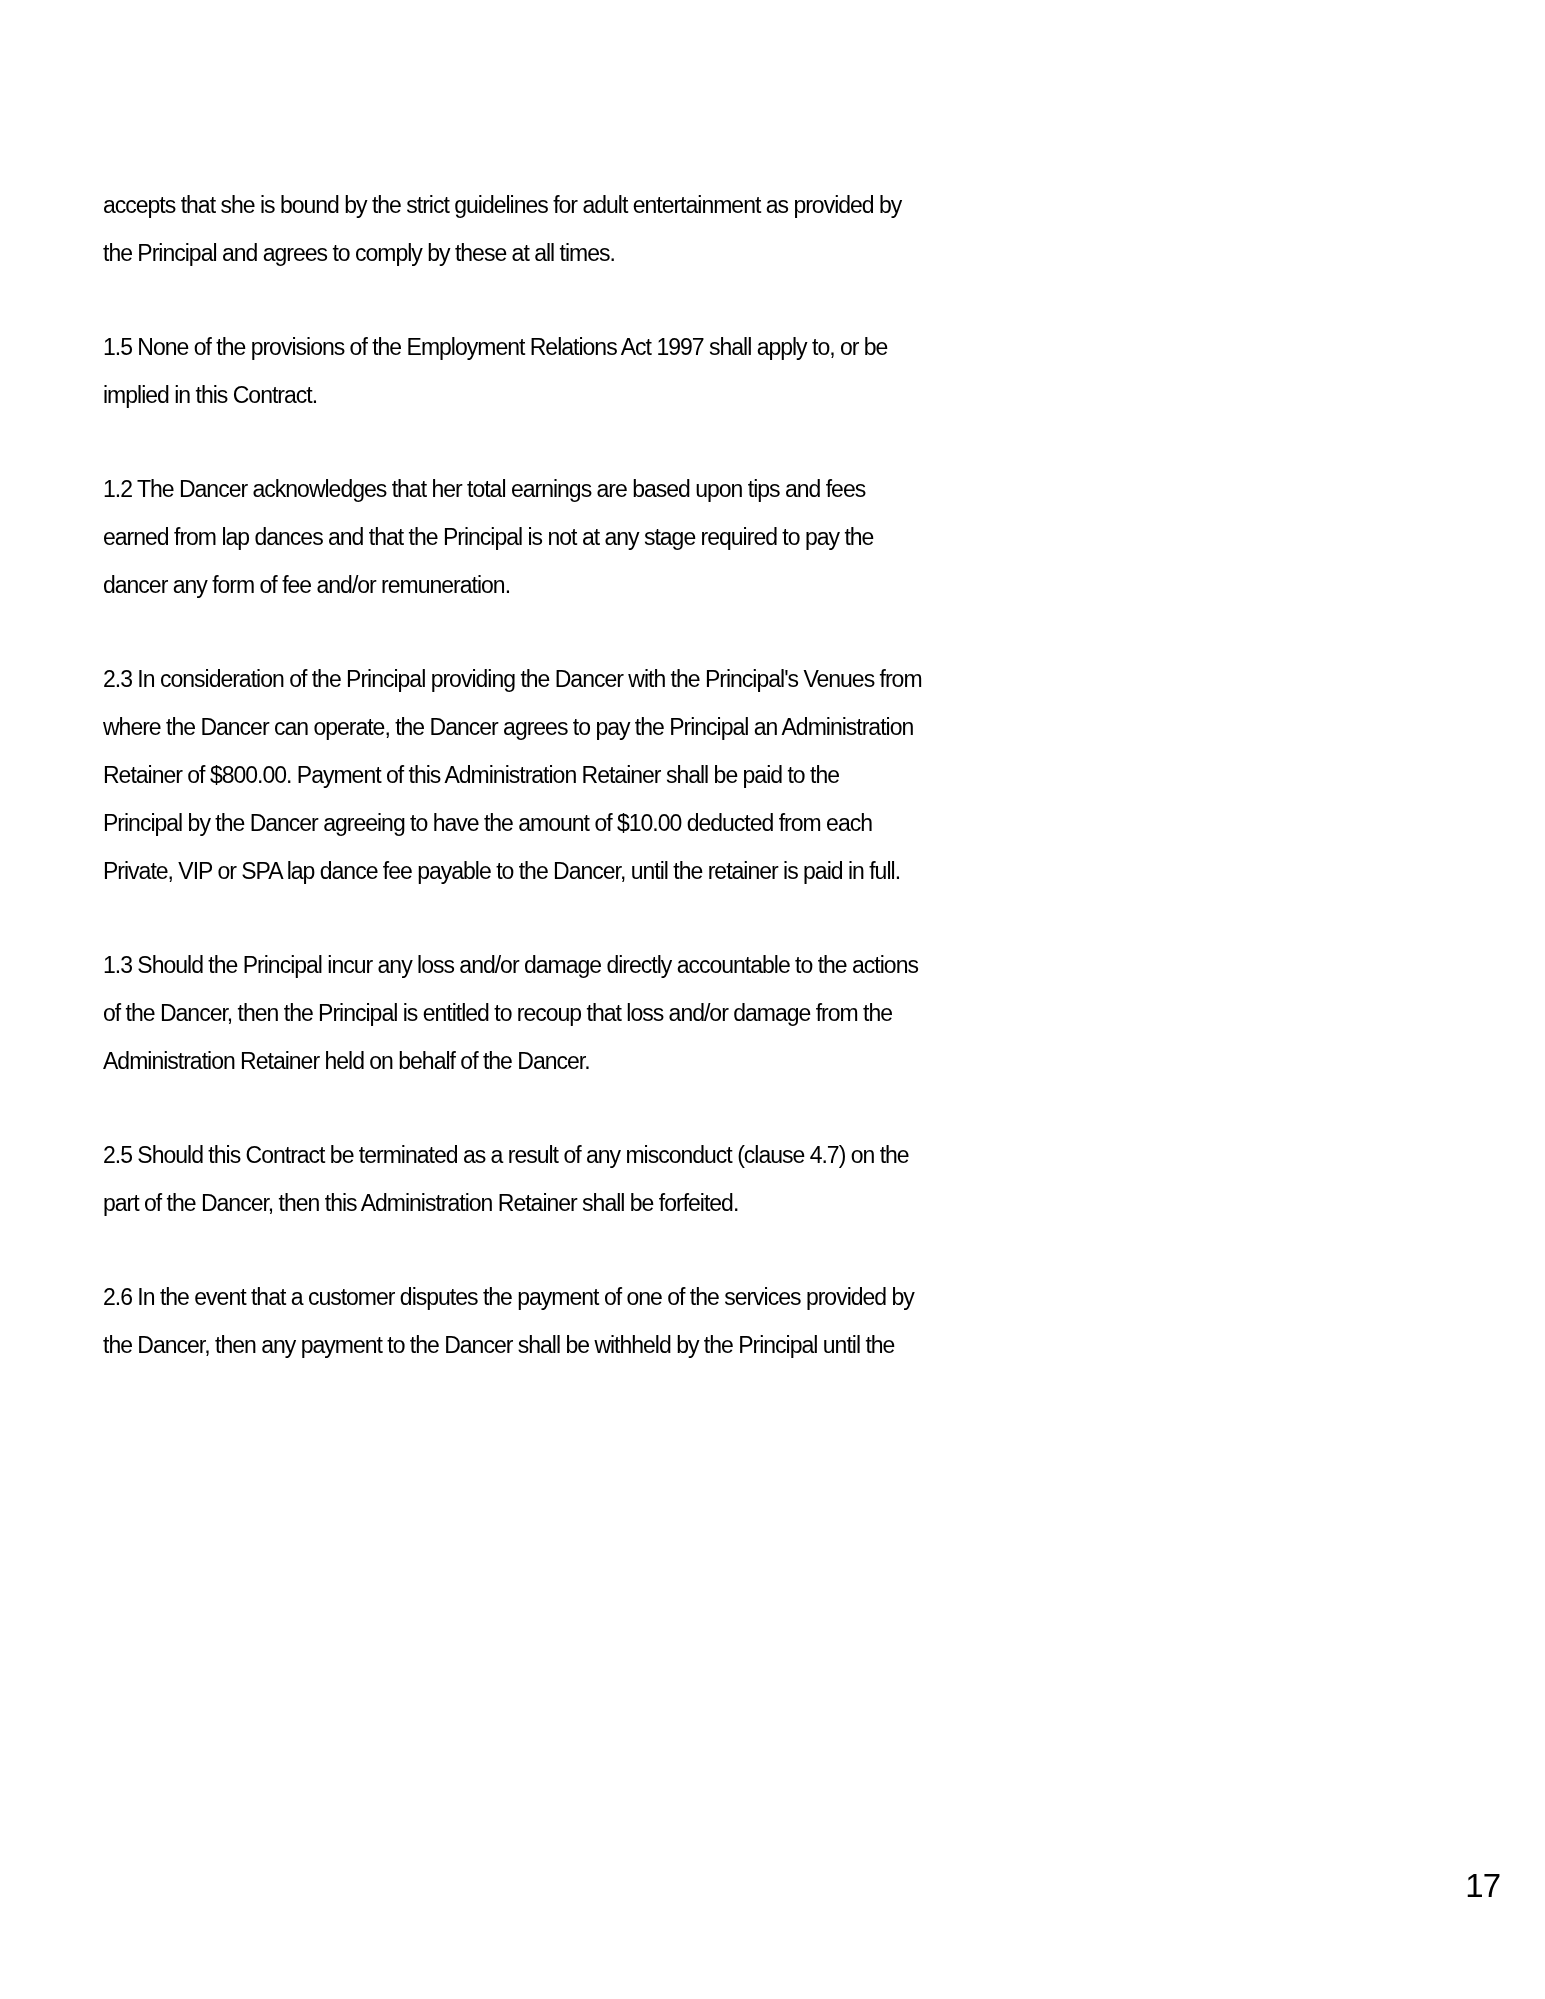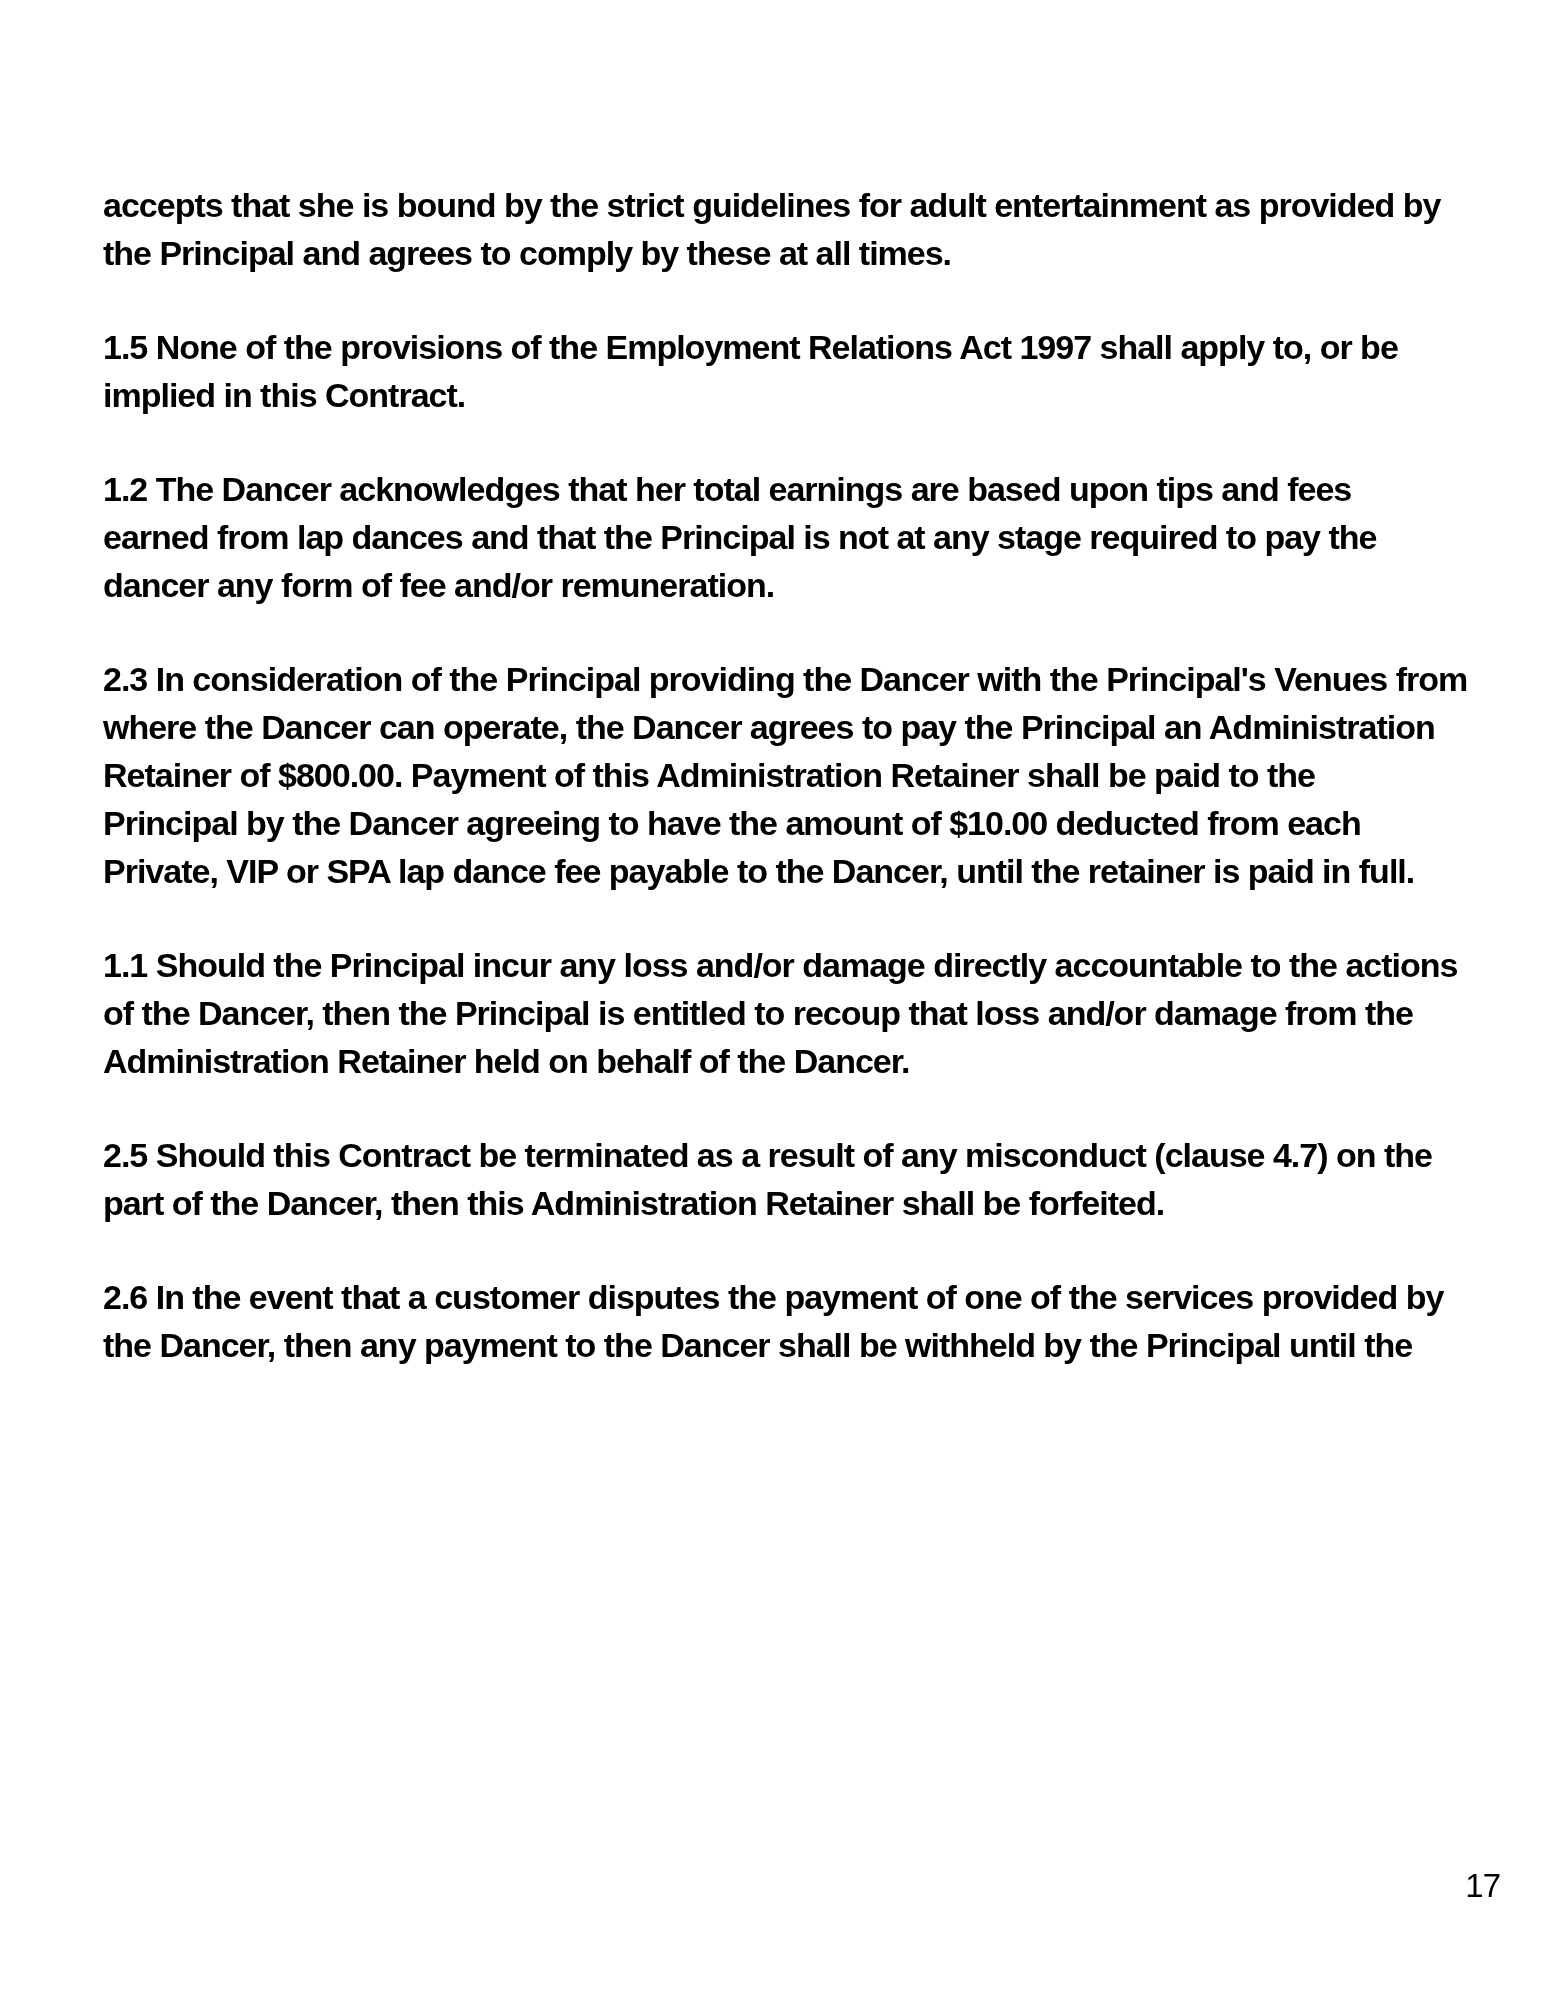--- a/index.html
+++ b/index.html
@@ -17,25 +17,25 @@
     overflow: hidden;
   }
   .content {
     position: absolute;
     left: 103px;
     top: 181px;
     width: 1420px;
   }
   .para {
     margin: 0 0 46px 0;
-    font-size: 34px;
+    font-size: 23px;
     line-height: 48px;
     letter-spacing: -1px;
     white-space: pre;
-    font-weight: bold;
+    font-weight: normal;
   }
   .para.heading {
     font-weight: bold;
     font-size: 36px;
   }
   .page-number {
     position: absolute;
     top: 1862px;
     right: 45px;
     font-size: 33px;
@@ -54,21 +54,21 @@
     <div class="para">1.5 None of the provisions of the Employment Relations Act 1997 shall apply to, or be
 implied in this Contract.</div>
     <div class="para">1.2 The Dancer acknowledges that her total earnings are based upon tips and fees
 earned from lap dances and that the Principal is not at any stage required to pay the
 dancer any form of fee and/or remuneration.</div>
     <div class="para">2.3 In consideration of the Principal providing the Dancer with the Principal's Venues from
 where the Dancer can operate, the Dancer agrees to pay the Principal an Administration
 Retainer of $800.00. Payment of this Administration Retainer shall be paid to the
 Principal by the Dancer agreeing to have the amount of $10.00 deducted from each
 Private, VIP or SPA lap dance fee payable to the Dancer, until the retainer is paid in full.</div>
-    <div class="para">1.1 Should the Principal incur any loss and/or damage directly accountable to the actions
+    <div class="para">1.3 Should the Principal incur any loss and/or damage directly accountable to the actions
 of the Dancer, then the Principal is entitled to recoup that loss and/or damage from the
 Administration Retainer held on behalf of the Dancer.</div>
     <div class="para">2.5 Should this Contract be terminated as a result of any misconduct (clause 4.7) on the
 part of the Dancer, then this Administration Retainer shall be forfeited.</div>
     <div class="para">2.6 In the event that a customer disputes the payment of one of the services provided by
 the Dancer, then any payment to the Dancer shall be withheld by the Principal until the</div>
   </div>
   <div class="page-number">17</div>
 </div>
 

